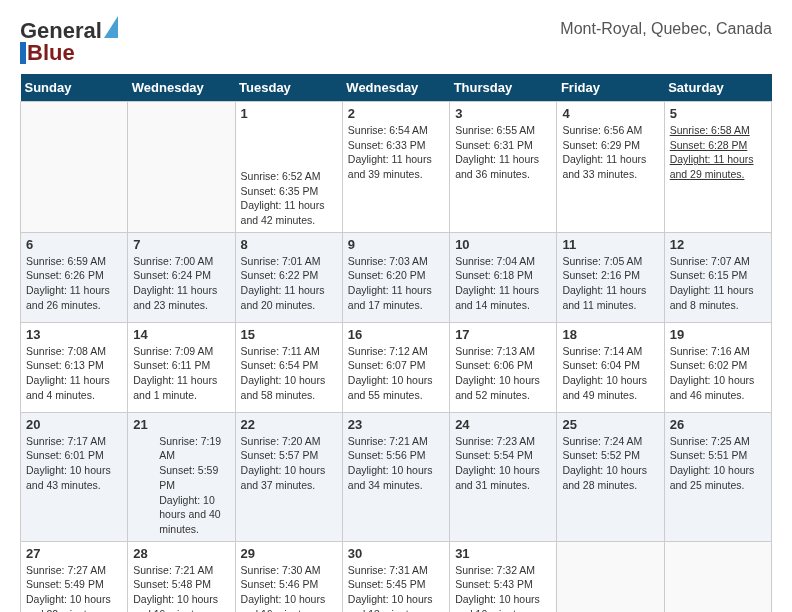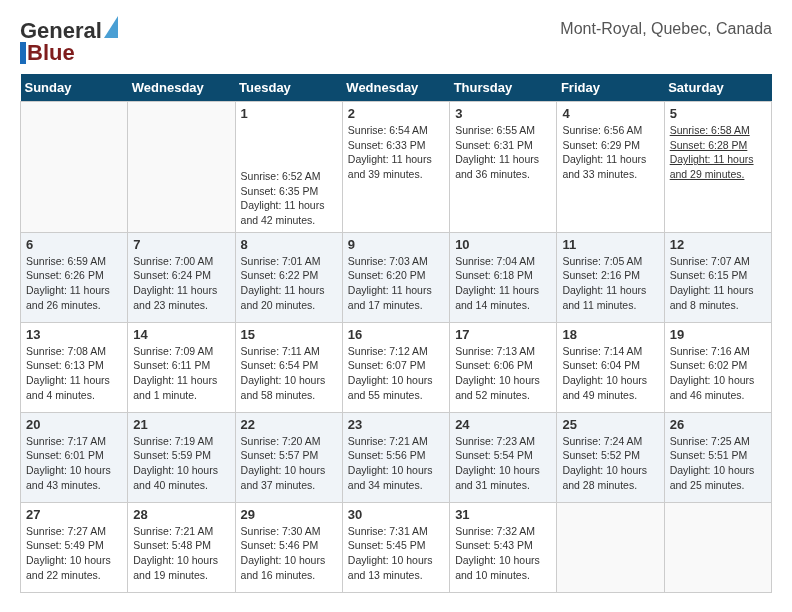--- a/index.html
+++ b/index.html
@@ -253,21 +253,21 @@
       </tr>
       <tr>
         <td>
           <span class="day-num">20</span>
           <div class="day-info" style="white-space: pre-line;">Sunrise: 7:17 AM
 Sunset: 6:01 PM
 Daylight: 10 hours and 43 minutes.</div>
         </td>
         <td>
           <span class="day-num">21</span>
-          <div class="day-info" style="white-space: pre-line;">Sunrise: 7:19 AM
+          <div class="day-info" style="white-space: pre-line; margin-left: 26px;">Sunrise: 7:19 AM
 Sunset: 5:59 PM
 Daylight: 10 hours and 40 minutes.</div>
         </td>
         <td>
           <span class="day-num">22</span>
           <div class="day-info" style="white-space: pre-line;">Sunrise: 7:20 AM
 Sunset: 5:57 PM
 Daylight: 10 hours and 37 minutes.</div>
         </td>
         <td>

